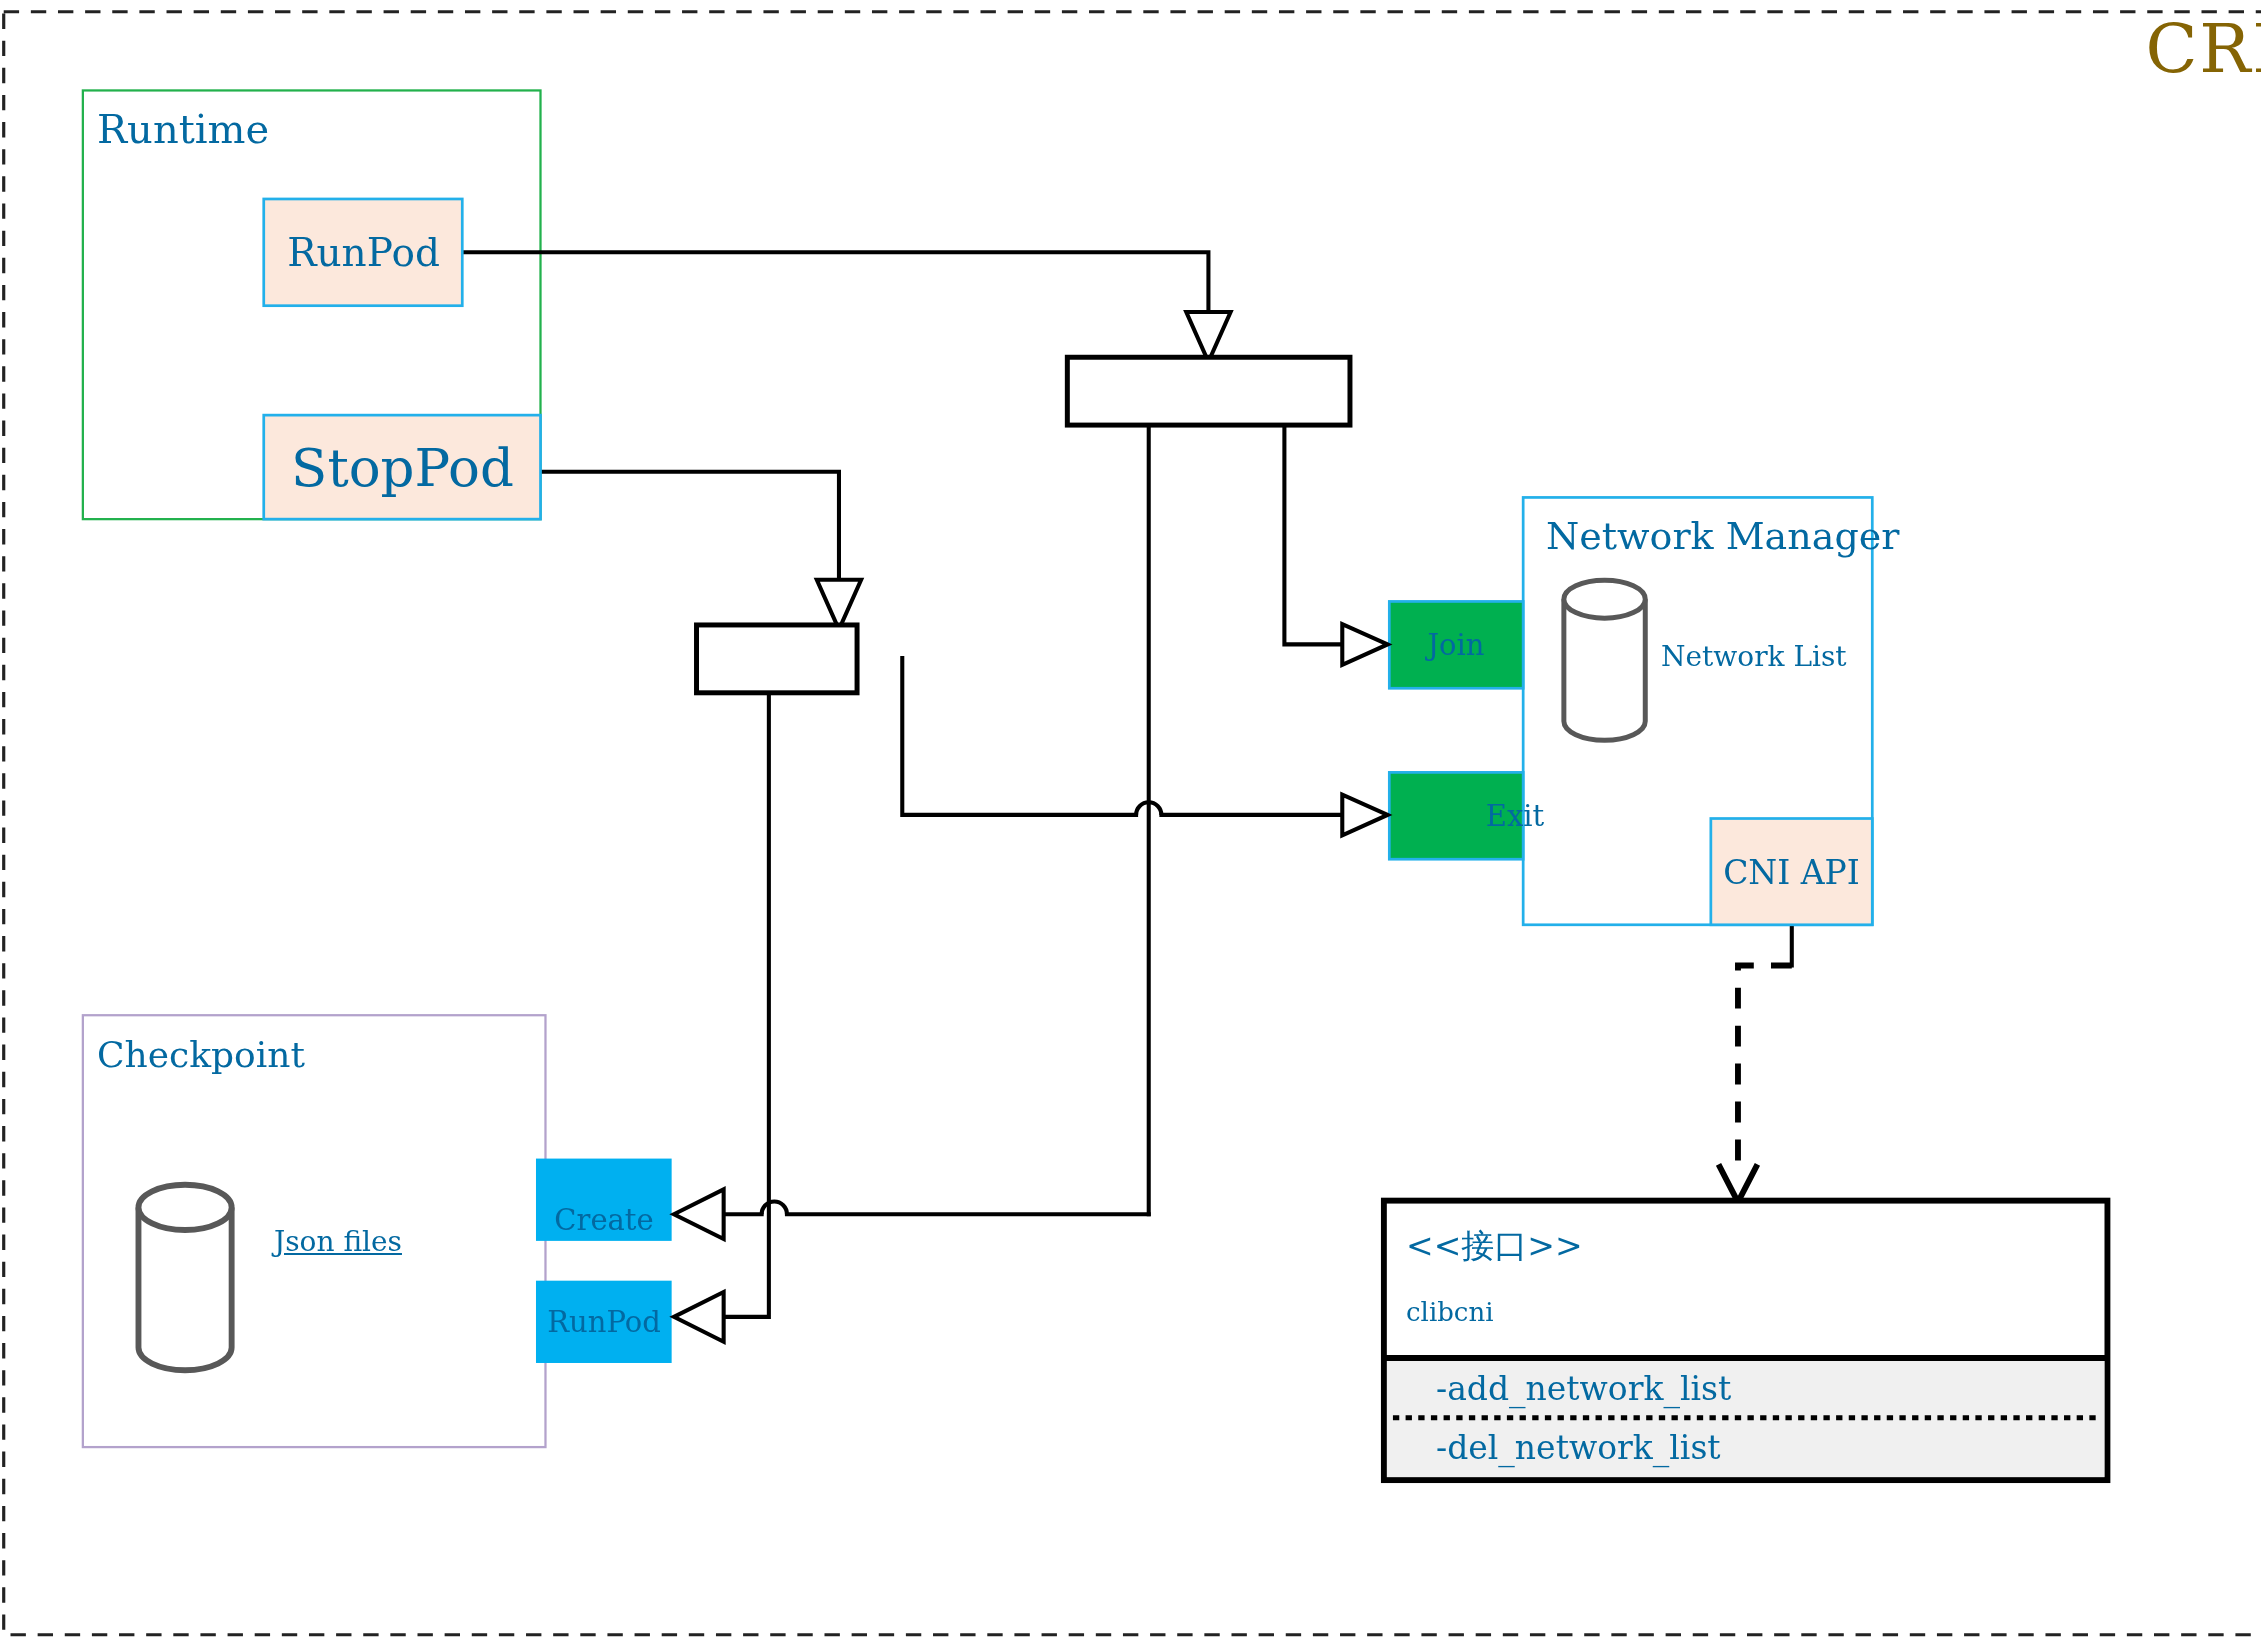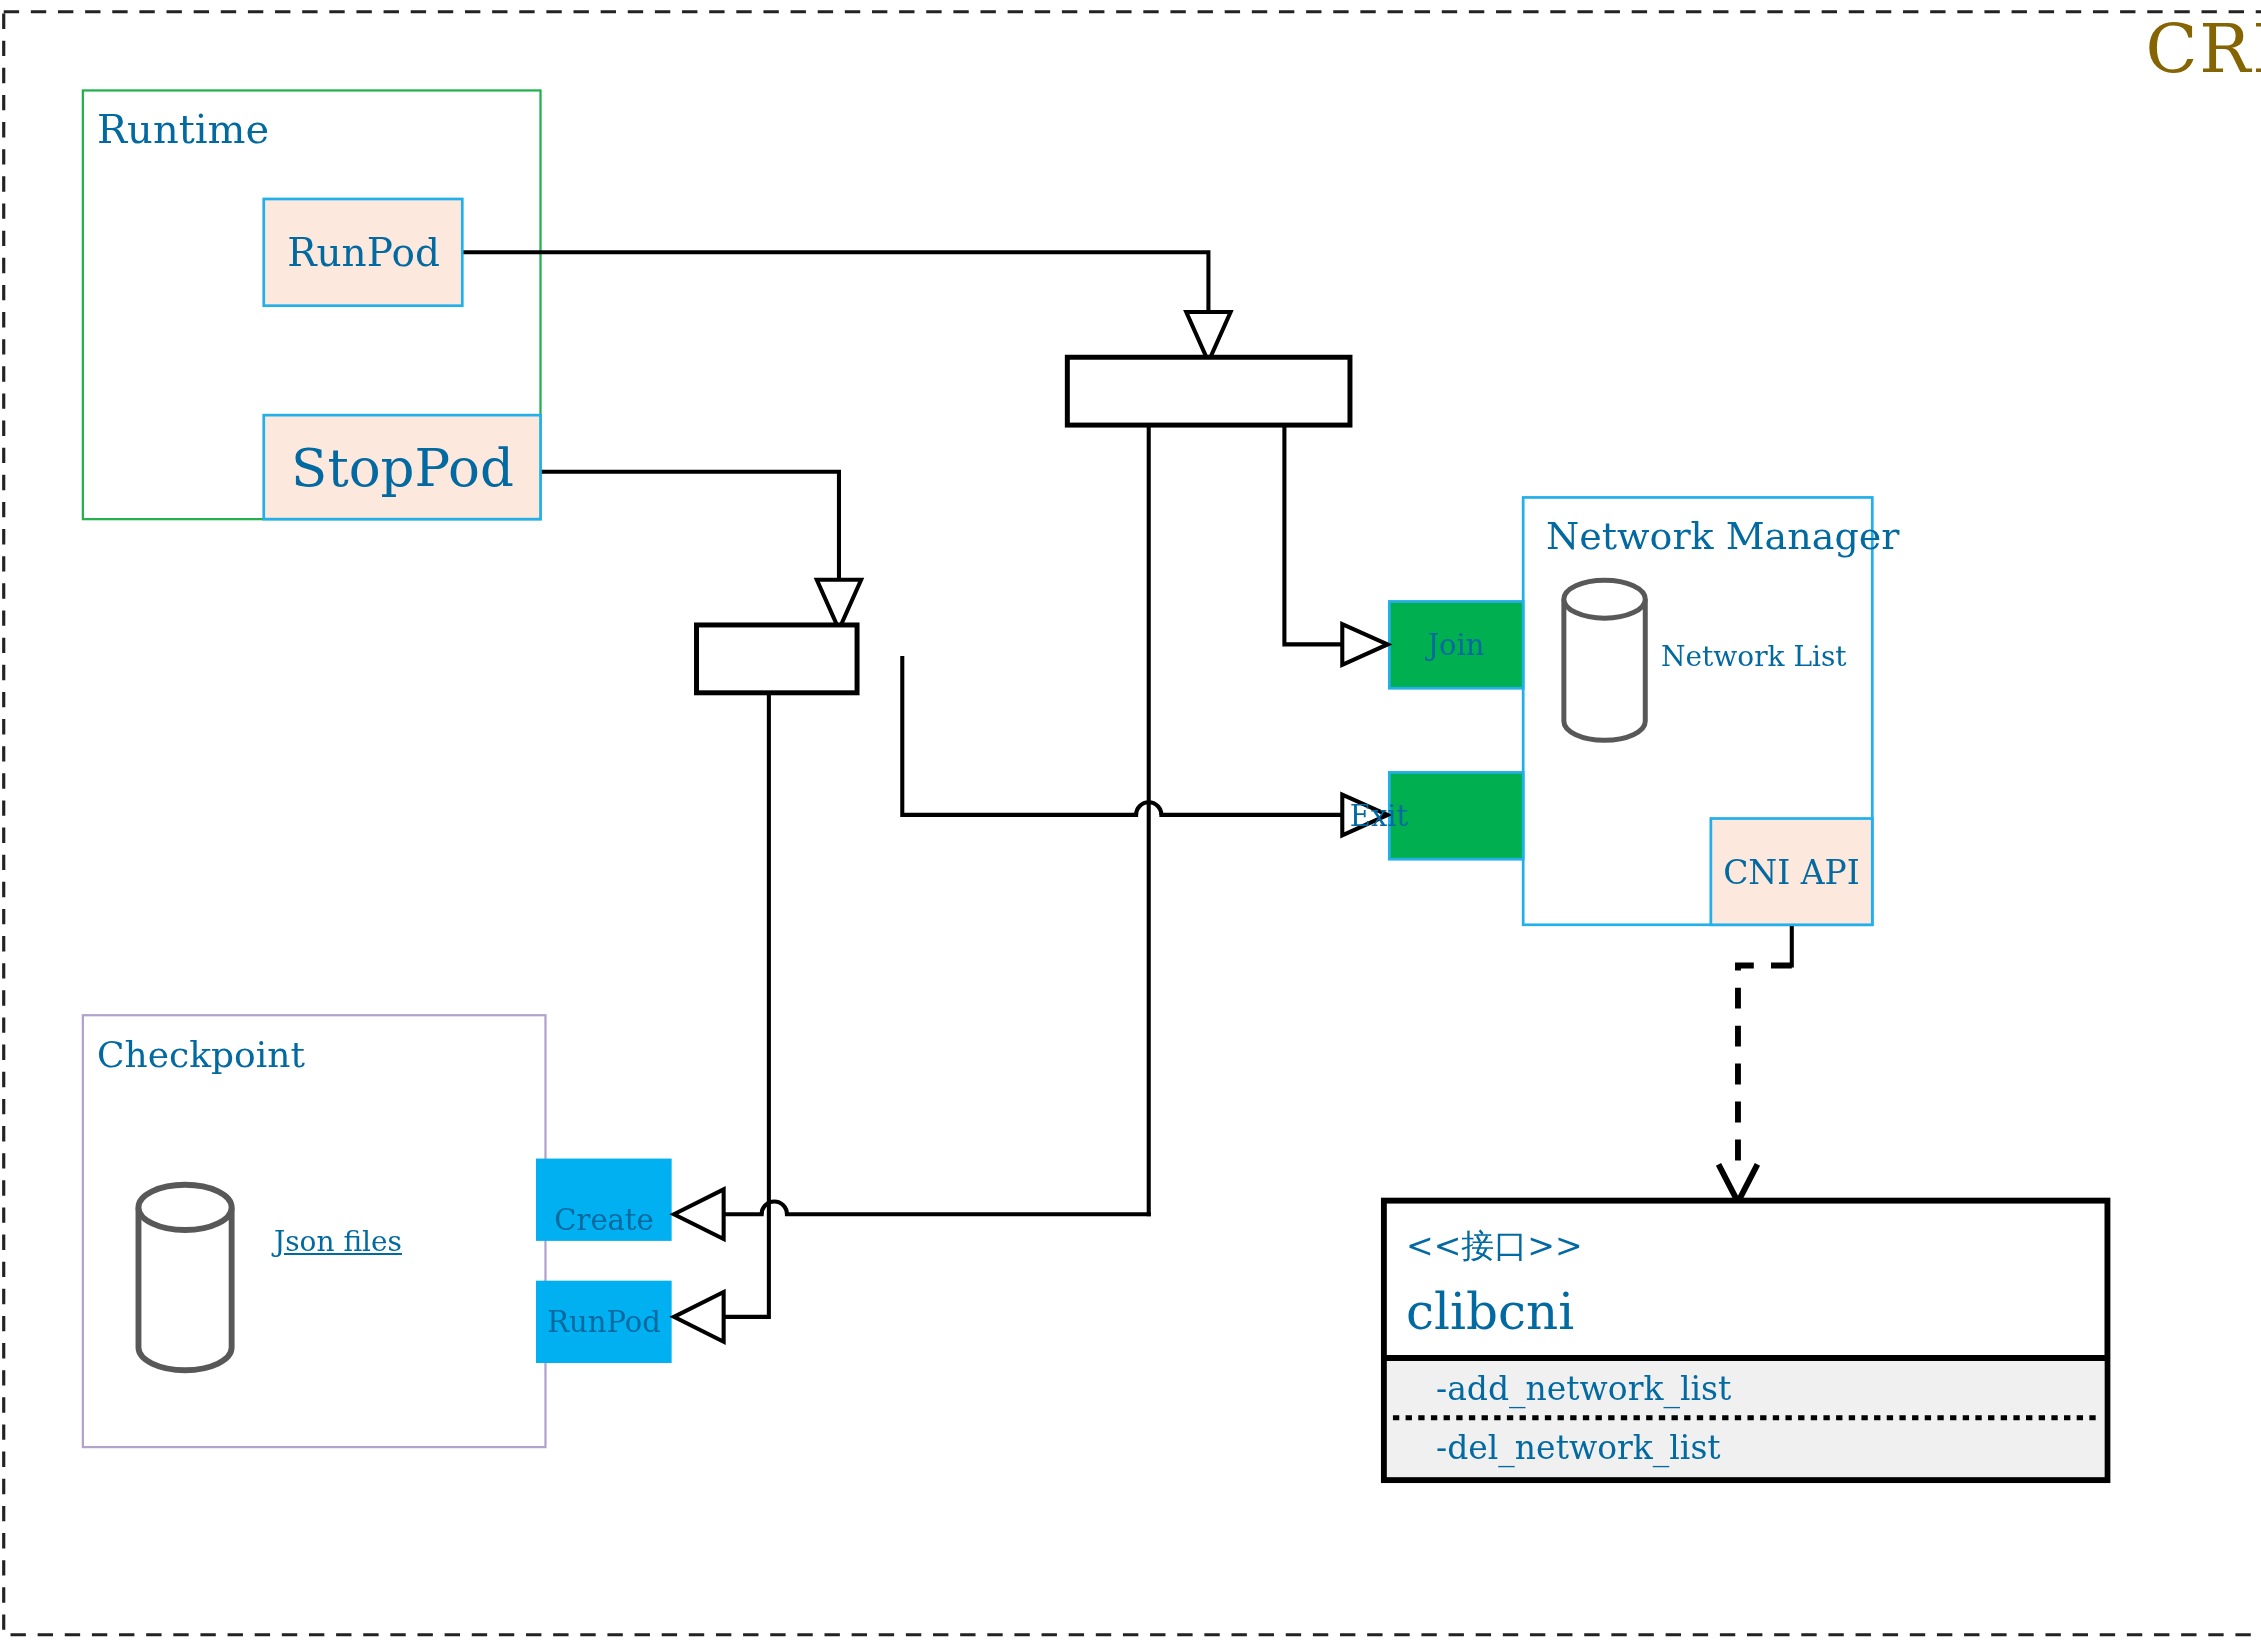--- a/index.html
+++ b/index.html
@@ -141,25 +141,25 @@
 
   <div class="node-text" style="left:264px; top:199px; width:199px; height:107px; font-size:39px;">RunPod</div>
   <div class="node-text" style="left:264px; top:415px; width:277px; height:104px; font-size:53px;">StopPod</div>
 
   <div class="node-text" style="left:536px; top:1159px; width:136px; height:82px; font-size:29px;margin-top:20px;">Create</div>
   <div class="node-text" style="left:536px; top:1281px; width:136px; height:82px; font-size:29px;">RunPod</div>
 
   <div class="node-text lbl-left" style="left:274px; top:1223px; width:271px; height:36px; font-size:28px;text-decoration:underline;">Json files</div>
 
   <div class="node-text" style="left:1389px; top:601px; width:134px; height:87px; font-size:29px;">Join</div>
-  <div class="node-text" style="left:1312px; top:772px; width:134px; height:87px; font-size:29px;">Exit</div>
+  <div class="node-text" style="left:1448px; top:772px; width:134px; height:87px; font-size:29px;">Exit</div>
 
   <div class="node-text lbl-left" style="left:1661px; top:638px; width:271px; height:36px; font-size:28px;">Network List</div>
 
   <div class="node-text" style="left:1711px; top:819px; width:161px; height:106px; font-size:33px;">CNI API</div>
 
   <div class="node-text lbl-left" style="left:1406px; top:1221px; width:362px; height:50px; font-size:33px;">&lt;&lt;接口&gt;&gt;</div>
-  <div class="node-text lbl-left" style="left:1406px; top:1287px; width:407px; height:50px; font-size:50px;text-align:right;">clibcni</div>
+  <div class="node-text lbl-left" style="left:1406px; top:1287px; width:407px; height:50px; font-size:26px;text-align:right;">clibcni</div>
   <div class="node-text lbl-left" style="left:1436px; top:1368px; width:543px; height:41px; font-size:33px;">-add_network_list</div>
   <div class="node-text lbl-left" style="left:1436px; top:1427px; width:543px; height:41px; font-size:33px;">-del_network_list</div>
 
 </div>
 
 
 </body></html>

